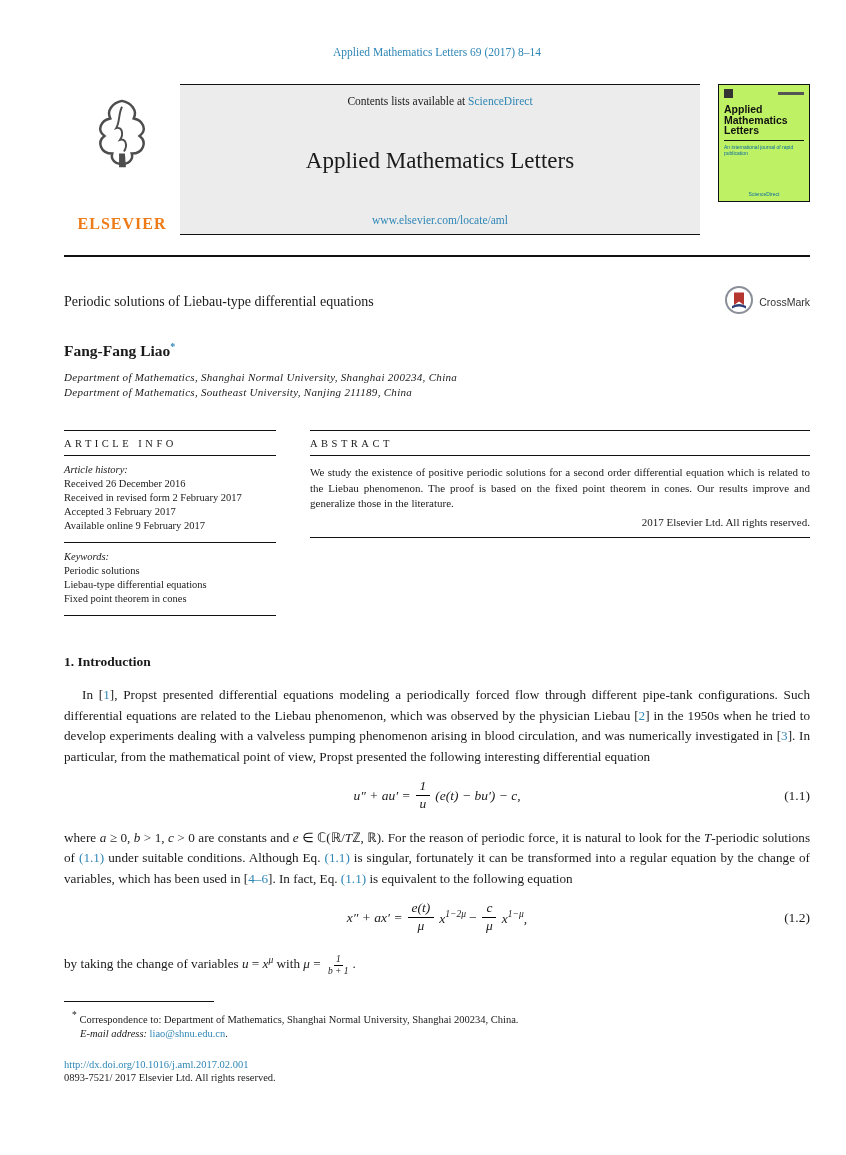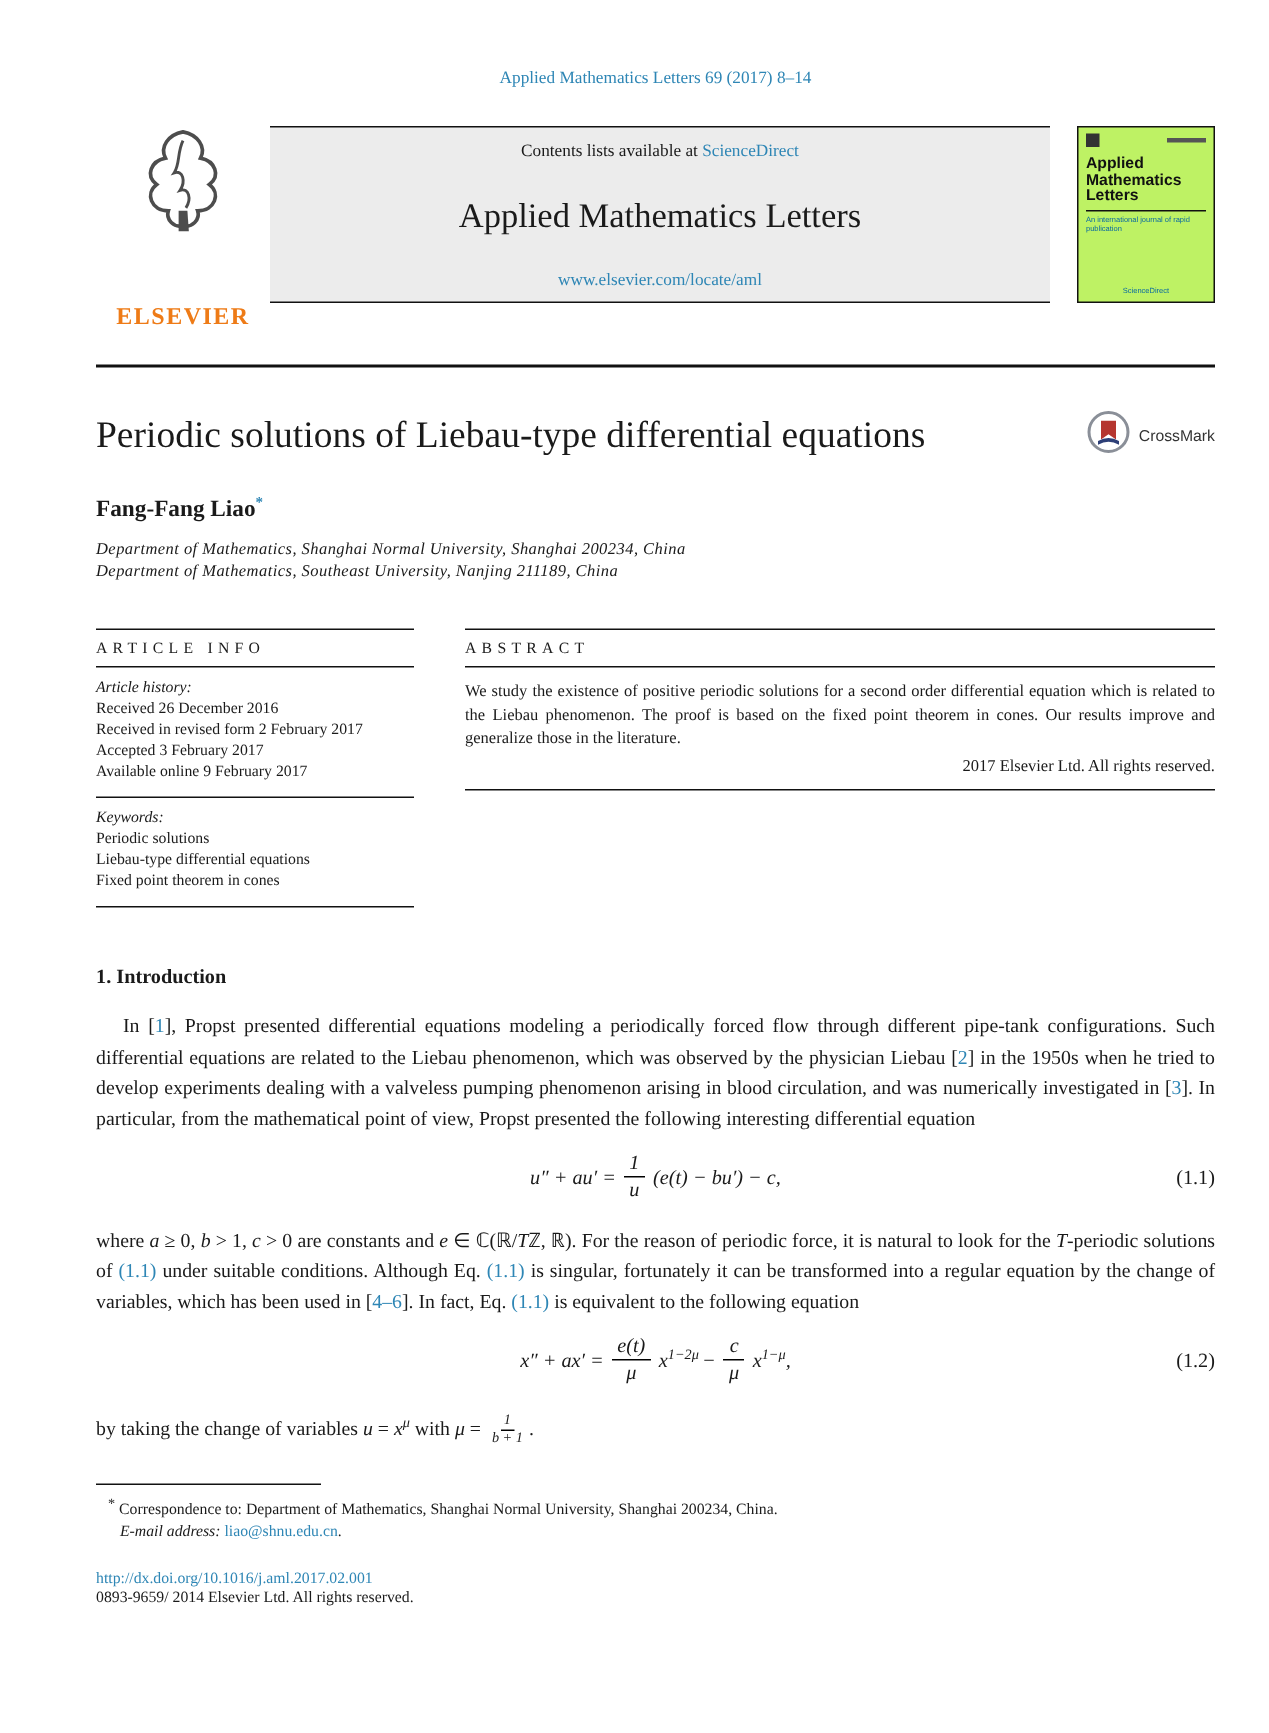--- a/index.html
+++ b/index.html
@@ -15,21 +15,21 @@
 
   
   .jref { text-align:center; font-size:11.5px; color:#2e86b5; }
 
   
   .header { display:flex; margin-top:26px; align-items:stretch; }
   .logo { width:116px; flex-shrink:0; display:flex; flex-direction:column; align-items:center; justify-content:flex-end; padding-bottom:2px;gap:36px; }
   .wordmark { color:#ee7b17; font-size:16px; font-weight:bold; letter-spacing:1px; margin-top:2px; }
   .gbox {
     flex:1; background:#ececec; border-top:1.5px solid #111; border-bottom:1.5px solid #111;
-    height:118px; text-align:center; padding:10px 8px 8px;
+    height:151px; text-align:center; padding:10px 8px 8px;
     display:flex; flex-direction:column; justify-content:space-between;
   }
   .contents { font-size:11.5px; }
   .jtitle { font-size:23px; }
   .jurl { font-size:11.5px; color:#2e86b5; }
   .cover {
     width:92px; height:118px; flex-shrink:0; margin-left:18px;
     background:#bef264; border:1.5px solid #111; padding:4px 5px; position:relative;
     font-family:"Liberation Sans", sans-serif;
   }
@@ -38,21 +38,21 @@
   .tm2 { width:26px; height:3px; background:#555; }
   .ctitle { font-weight:bold; font-size:10.5px; line-height:10.5px; margin-top:6px; color:#111; }
   .crule { border-top:1px solid #111; margin:4px 0 3px; }
   .csub { font-size:5px; color:#0a6aa0; }
   .cbottom { position:absolute; bottom:4px; left:0; right:0; text-align:center; font-size:5px; color:#0a6aa0; }
 
   .thickrule { border-top:2.5px solid #111; margin-top:20px; }
 
   
   .titlerow { display:flex; align-items:center; margin-top:28px; }
-  .atitle { font-size:25px; flex:1; }
+  .atitle { font-size:14px; flex:1; }
   .crossmark { display:flex; align-items:center; gap:5px; flex-shrink:0; cursor:pointer; }
   .cmtext { font-size:10.5px; font-family:"Liberation Sans", sans-serif; color:#333; }
 
   .author { margin-top:22px; font-size:15.5px;font-weight:bold; }
   .author sup { color:#2e86b5; font-size:10px; }
   .affil { margin-top:10px; font-size:11px; font-style:italic; line-height:15px; letter-spacing:.3px; }
 
   
   .meta { display:flex; margin-top:30px; }
   .infocol { width:212px; margin-right:34px; flex-shrink:0; }
@@ -224,15 +224,15 @@
         <span class="fd it">b + 1</span>
       </span><span>.</span></div>
 
   <div class="fnrule"></div>
   <div class="fnote">
     <div><sup>*</sup><span> Correspondence to: Department of Mathematics, Shanghai Normal University, Shanghai 200234, China.</span></div>
     <div class="em"><span class="it">E-mail address:</span> <span class="link">liao@shnu.edu.cn</span><span>.</span></div>
   </div>
 
   <div class="doi">http://dx.doi.org/10.1016/j.aml.2017.02.001</div>
-  <div class="issn">0893-9659/ 2014 Elsevier Ltd. All rights reserved.</div>
+  <div class="issn">0893-7521/ 2017 Elsevier Ltd. All rights reserved.</div>
 
 </div>
 
 </body></html>

